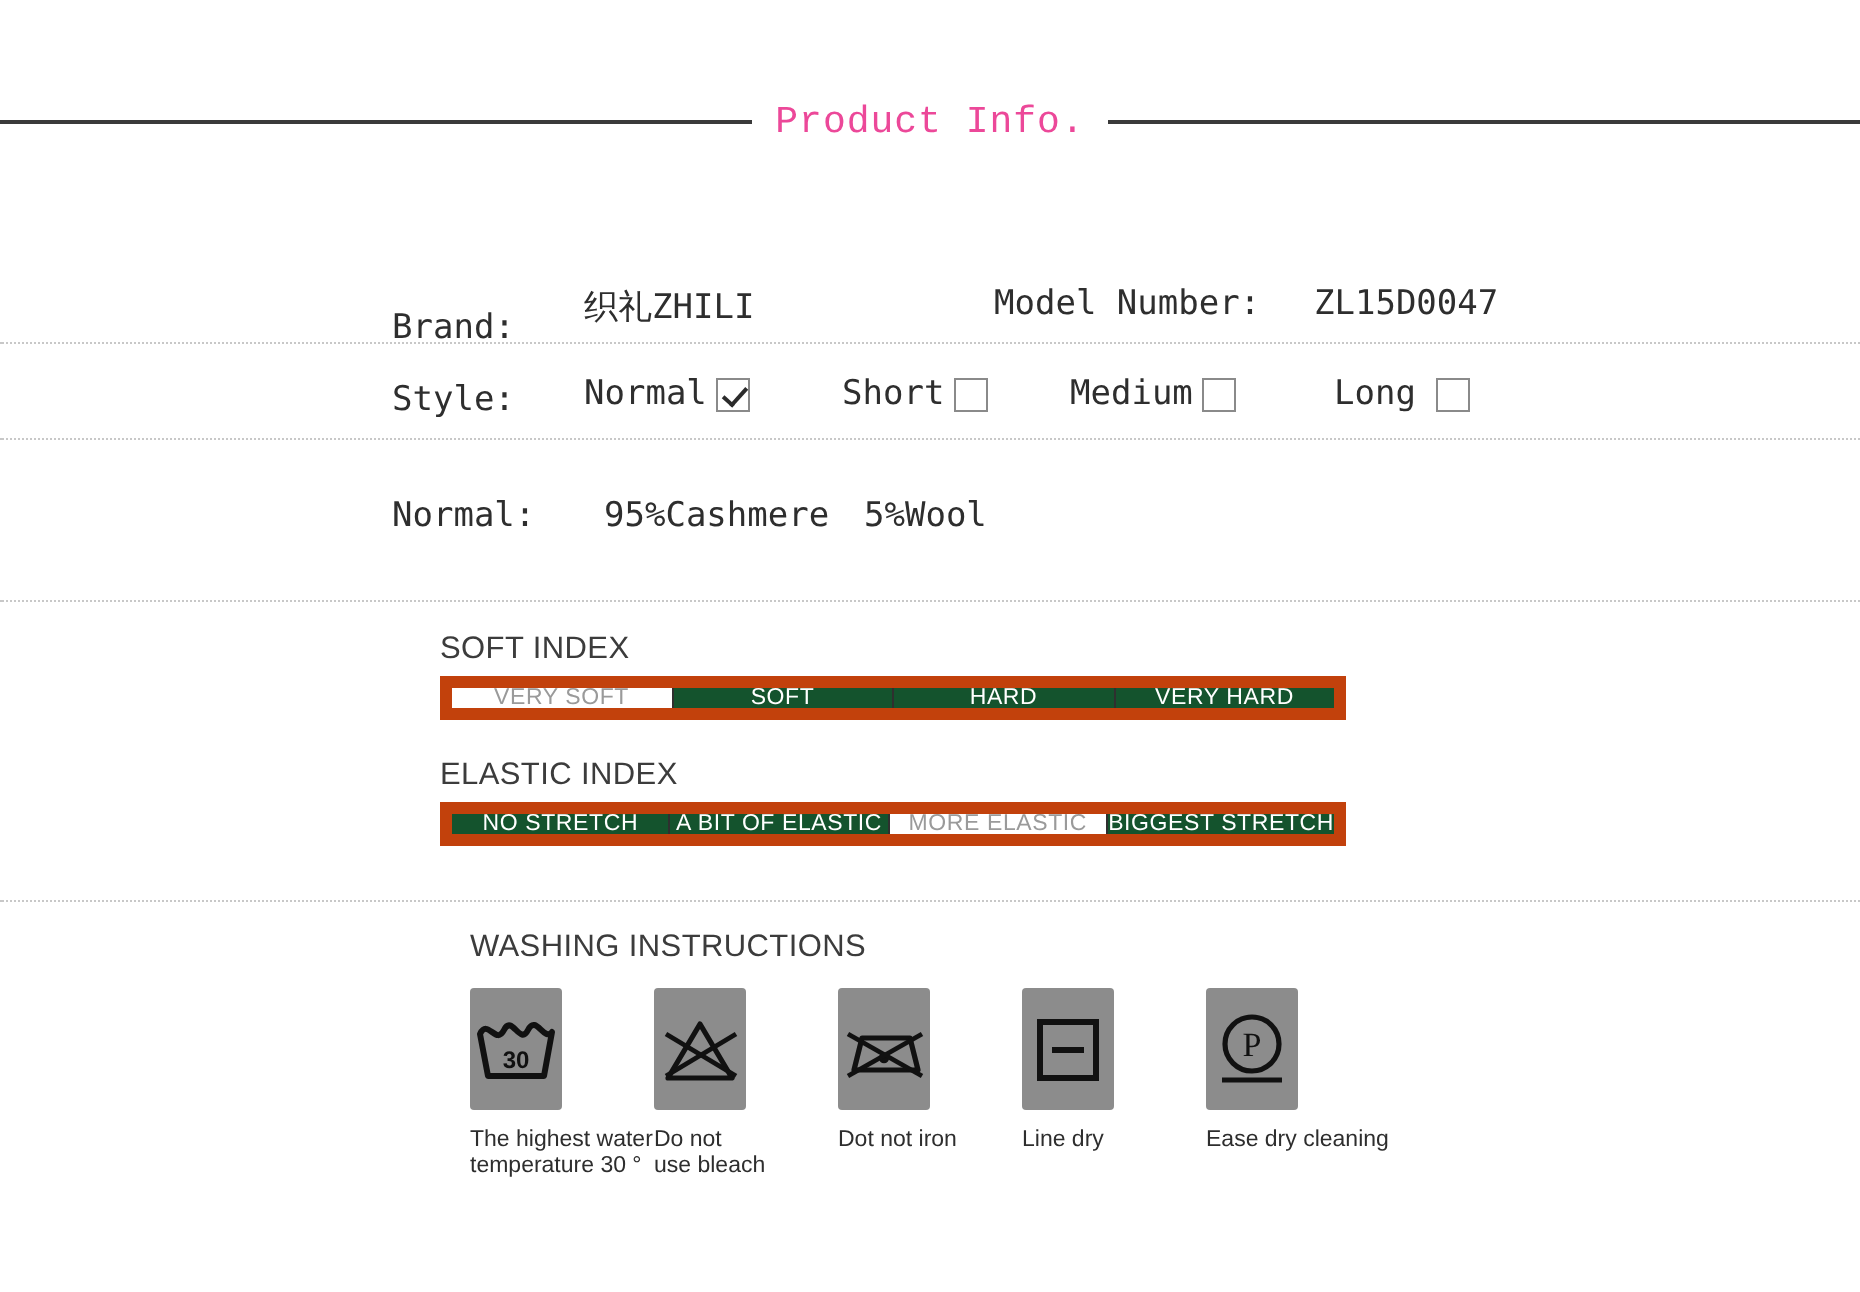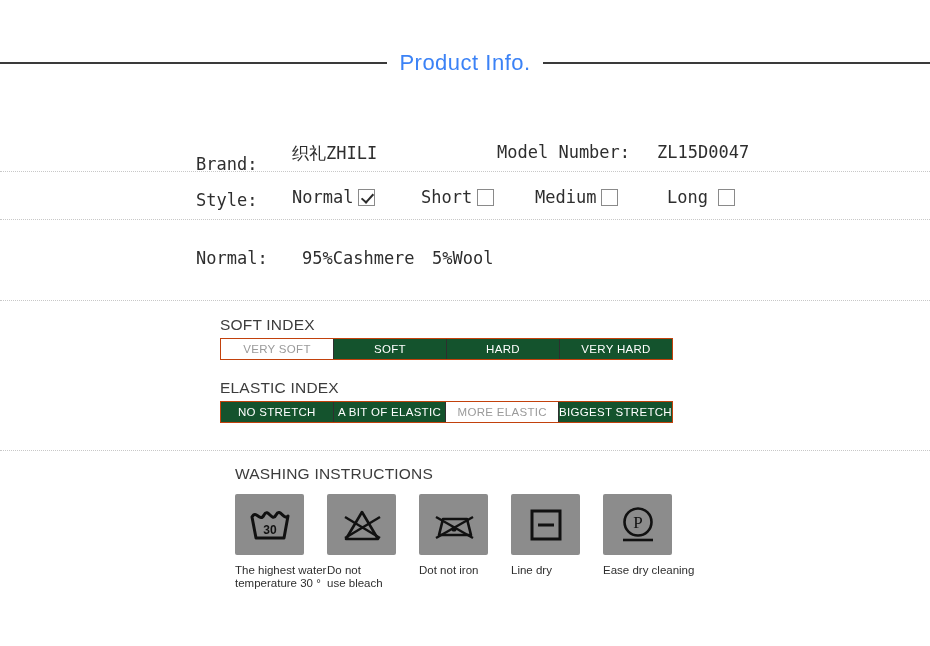--- a/index.html
+++ b/index.html
@@ -25,24 +25,24 @@
     align-items: center;
   }
   .header .rule {
     flex: 1 1 auto;
     height: 0;
     border-top: 2px solid #3a3a3a;
   }
   .header .title {
     flex: 0 0 auto;
     padding: 0 12px;
-    font-family: Liberation Sans, sans-serif;
-    font-size: 22px;
+    font-family: Liberation Mono, monospace;
+    font-size: 19px;
     letter-spacing: 0.5px;
-    color: #3b82f6;
+    color: #ec4899;
     white-space: nowrap;
   }
 
   
   .sep {
     position: absolute;
     left: 0;
     width: 930px;
     height: 0;
     border-top: 1px dotted #c8c8c8;
@@ -113,21 +113,21 @@
     font-family: "Liberation Sans", sans-serif;
     font-size: 15.5px;
     color: #3c3c3c;
     letter-spacing: 0.2px;
     margin-bottom: 4px;
   }
   .index-bar {
     display: flex;
     width: 453px;
     height: 22px;
-    border: 1px solid #c2410c;
+    border: 6px solid #c2410c;
   }
   .index-cell {
     flex: 1 1 0;
     display: flex;
     align-items: center;
     justify-content: center;
     font-size: 11.5px;
     letter-spacing: 0.3px;
     background: #14532d;
     color: #ffffff;
@@ -153,21 +153,21 @@
     display: flex;
     gap: 31px;
   }
   .wash-item {
     width: 61px;
     display: flex;
     flex-direction: column;
     align-items: flex-start;
   }
   .wash-icon {
-    width: 69px; height: 61px;
+    width: 46px; height: 61px;
     background: #8c8c8c;
     border-radius: 2px;
     display: flex;
     align-items: center;
     justify-content: center;
   }
   .wash-cap {
     margin-top: 9px;
     font-size: 11.5px;
     line-height: 12.5px;

